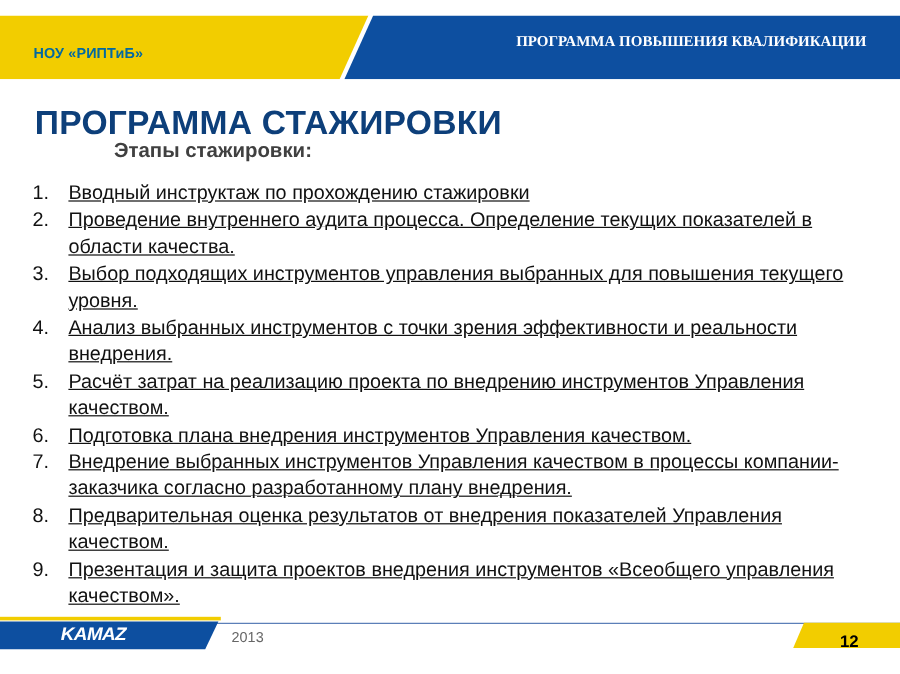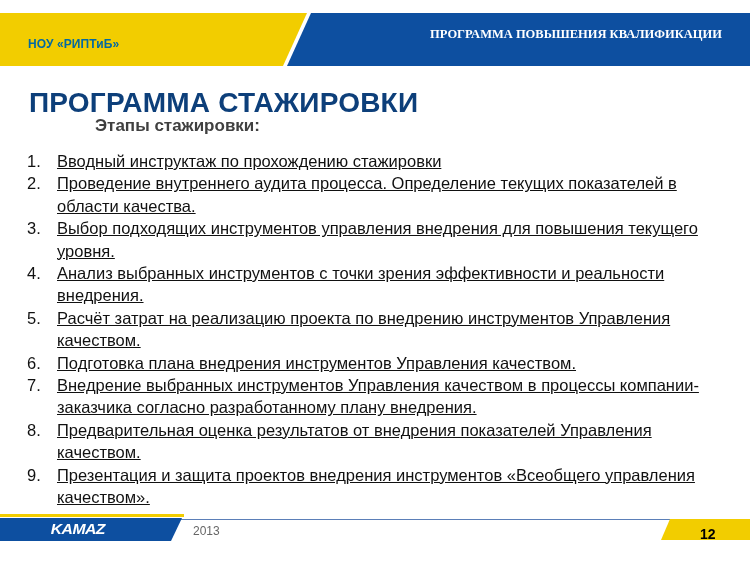--- a/index.html
+++ b/index.html
@@ -40,21 +40,21 @@
   <li class="step">
       <span class="step-num">1.</span>
       <span class="step-text">Вводный инструктаж по прохождению стажировки</span>
     </li>
   <li class="step">
       <span class="step-num">2.</span>
       <span class="step-text">Проведение внутреннего аудита процесса. Определение текущих показателей в области качества.</span>
     </li>
   <li class="step">
       <span class="step-num">3.</span>
-      <span class="step-text">Выбор подходящих инструментов управления внедрения для повышения текущего уровня.</span>
+      <span class="step-text">Выбор подходящих инструментов управления выбранных для повышения текущего уровня.</span>
     </li>
   <li class="step">
       <span class="step-num">4.</span>
       <span class="step-text">Анализ выбранных инструментов с точки зрения эффективности и реальности внедрения.</span>
     </li>
   <li class="step">
       <span class="step-num">5.</span>
       <span class="step-text">Расчёт затрат на реализацию проекта по внедрению инструментов Управления качеством.</span>
     </li>
   <li class="step">

